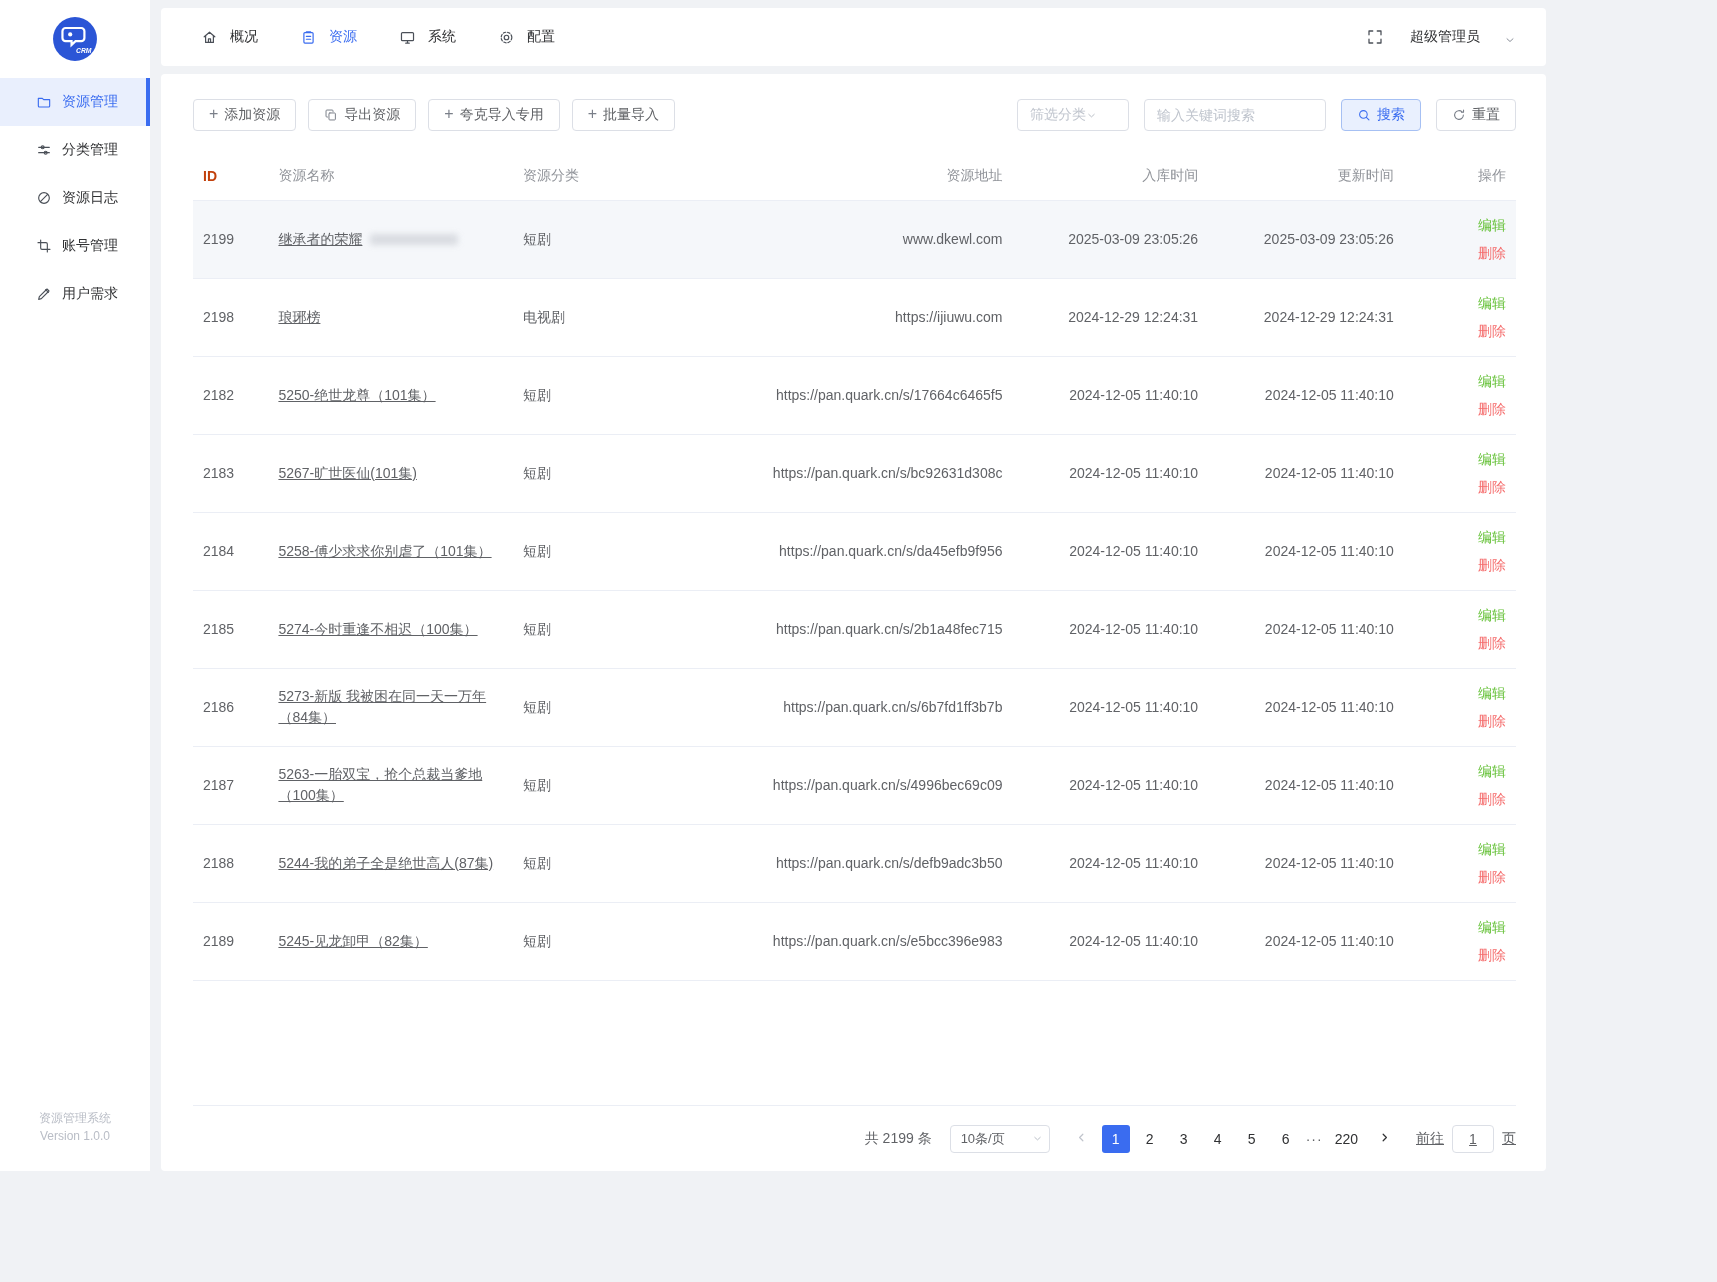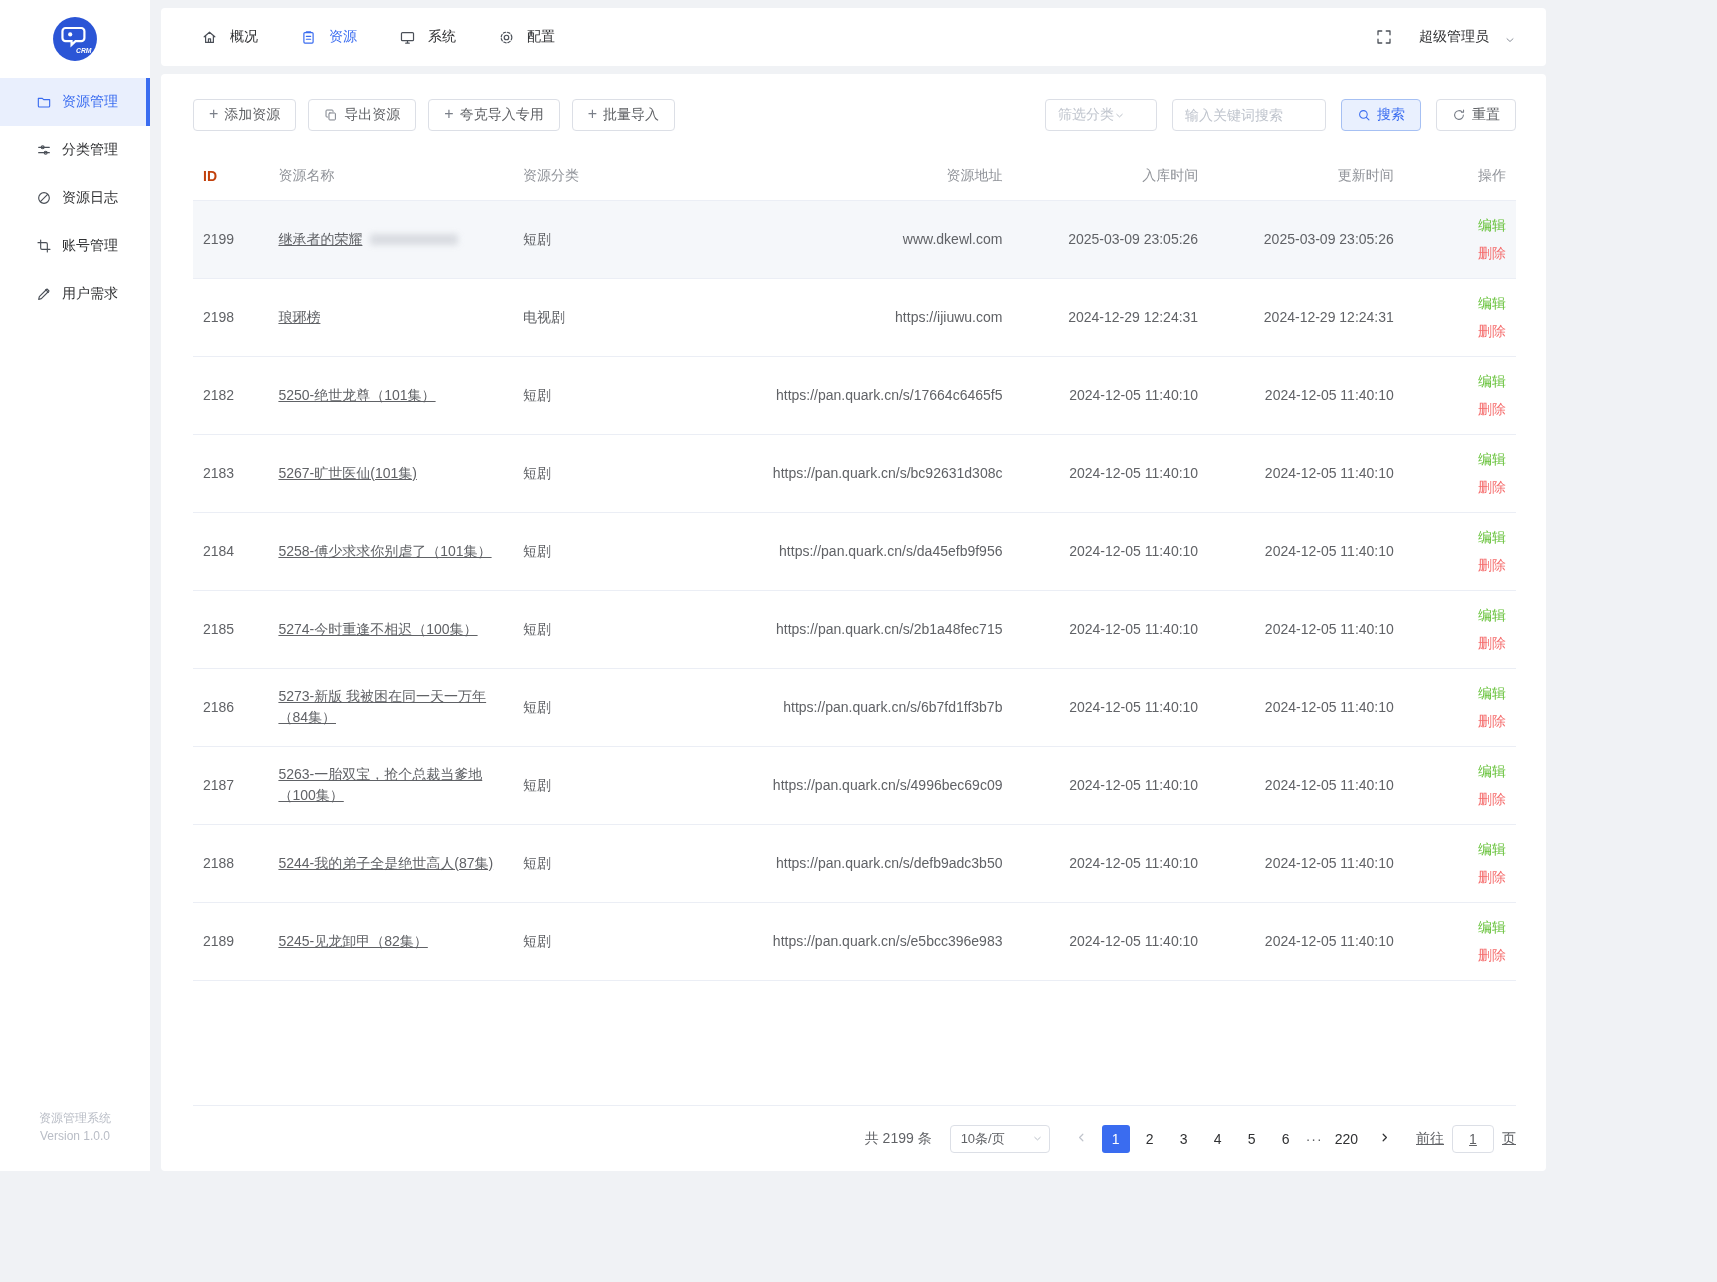--- a/index.html
+++ b/index.html
@@ -47,21 +47,21 @@
     background:#fff;border-radius:4px;height:58px;flex-shrink:0;
     display:flex;align-items:center;justify-content:space-between;padding:0 30px 0 40px;
   }
   .topnav{display:flex;gap:42px;}
   .nav-item{display:flex;align-items:center;gap:12px;cursor:pointer;color:var(--text);}
   .nav-item .icon{display:flex;color:#4b5058;}
   .nav-item.active{color:var(--accent);}
   .nav-item.active .icon{color:var(--accent);}
   .topbar-right{display:flex;align-items:center;gap:26px;}
   .icon-btn{display:flex;color:#4b5058;cursor:pointer;}
-  .user-menu{display:flex;align-items:flex-end;gap:15px;cursor:pointer;}
+  .user-menu{display:flex;align-items:flex-end;gap:24px;cursor:pointer;}
   .user-menu .icon{display:flex;color:#8a8f99;}
 
   
   .content-card{
     background:#fff;border-radius:4px;margin-top:8px;flex:1;min-height:0;
     display:flex;flex-direction:column;padding:25px 30px 0 32px;
   }
   .toolbar{display:flex;justify-content:space-between;align-items:center;margin-bottom:22px;flex-shrink:0;}
   .toolbar-left{display:flex;gap:12px;}
   .toolbar-right{display:flex;gap:15px;align-items:center;}
@@ -74,21 +74,21 @@
   .btn .plus{font-size:16px;line-height:1;margin-top:-2px;color:#7a7f89;}
   .btn-search{background:#e9f0fe;border-color:#a6c0f3;color:var(--accent);}
   .btn-search .icon{color:var(--accent);}
   .fake-select{
     width:112px;height:32px;border:1px solid var(--border);border-radius:4px;background:#fff;
     display:flex;align-items:center;justify-content:flex-start;padding:0 8px 0 12px;
     color:var(--placeholder);cursor:pointer;
   }
   .fake-select .icon{display:flex;color:#b4b9c2;}
   .search-input{
-    width:154px;height:32px;border:1px solid var(--border);border-radius:4px;
+    width:182px;height:32px;border:1px solid var(--border);border-radius:4px;
     padding:0 12px;font-size:14px;color:var(--text-2);font-family:inherit;outline:none;background:#fff;
   }
   .search-input::placeholder{color:var(--placeholder);}
 
   
   .table-wrap{flex-shrink:0;}
   .res-table{width:100%;border-collapse:collapse;table-layout:fixed;}
   .res-table th{
     height:47px;padding:0 10px;color:var(--text-3);font-weight:400;text-align:left;font-size:14px;
   }

